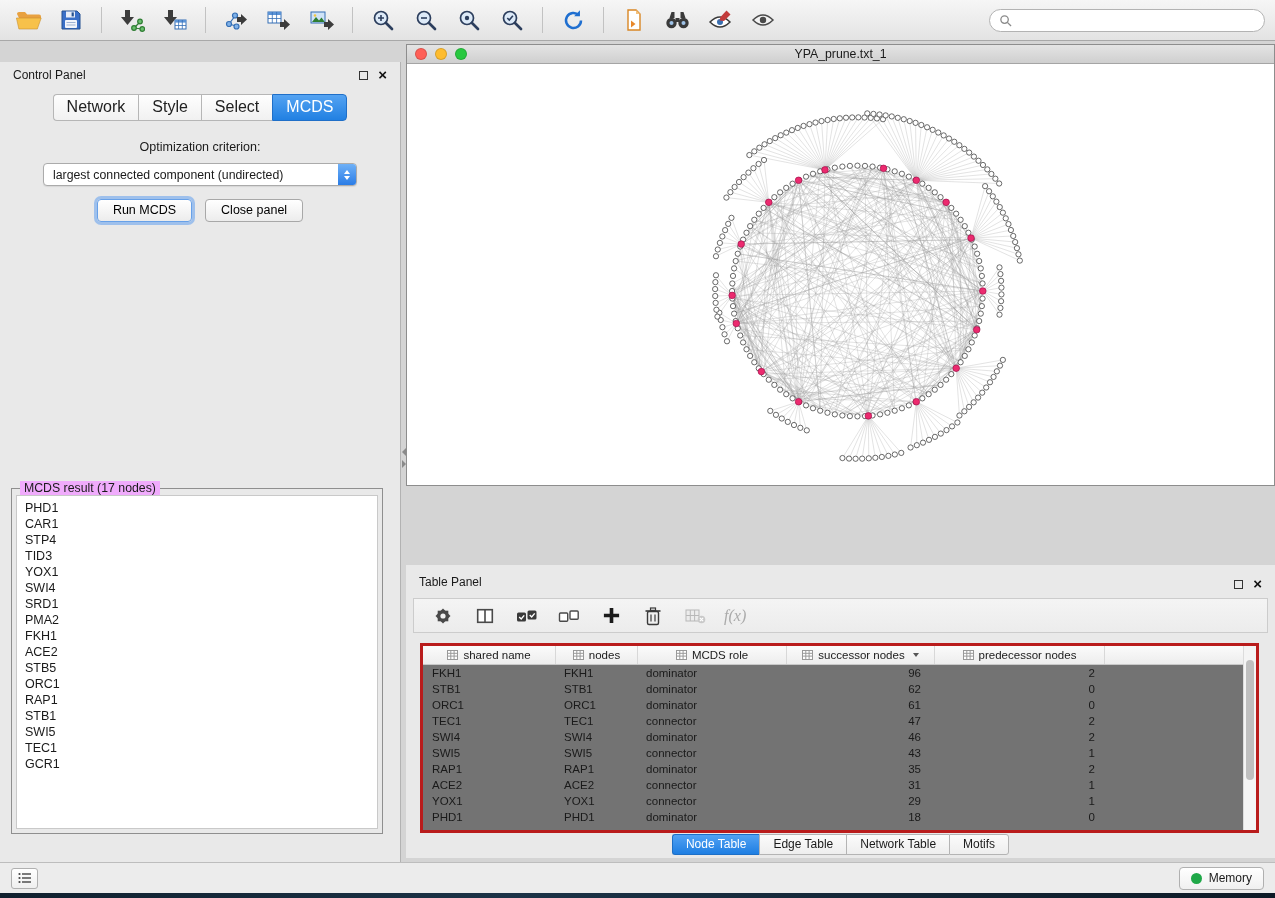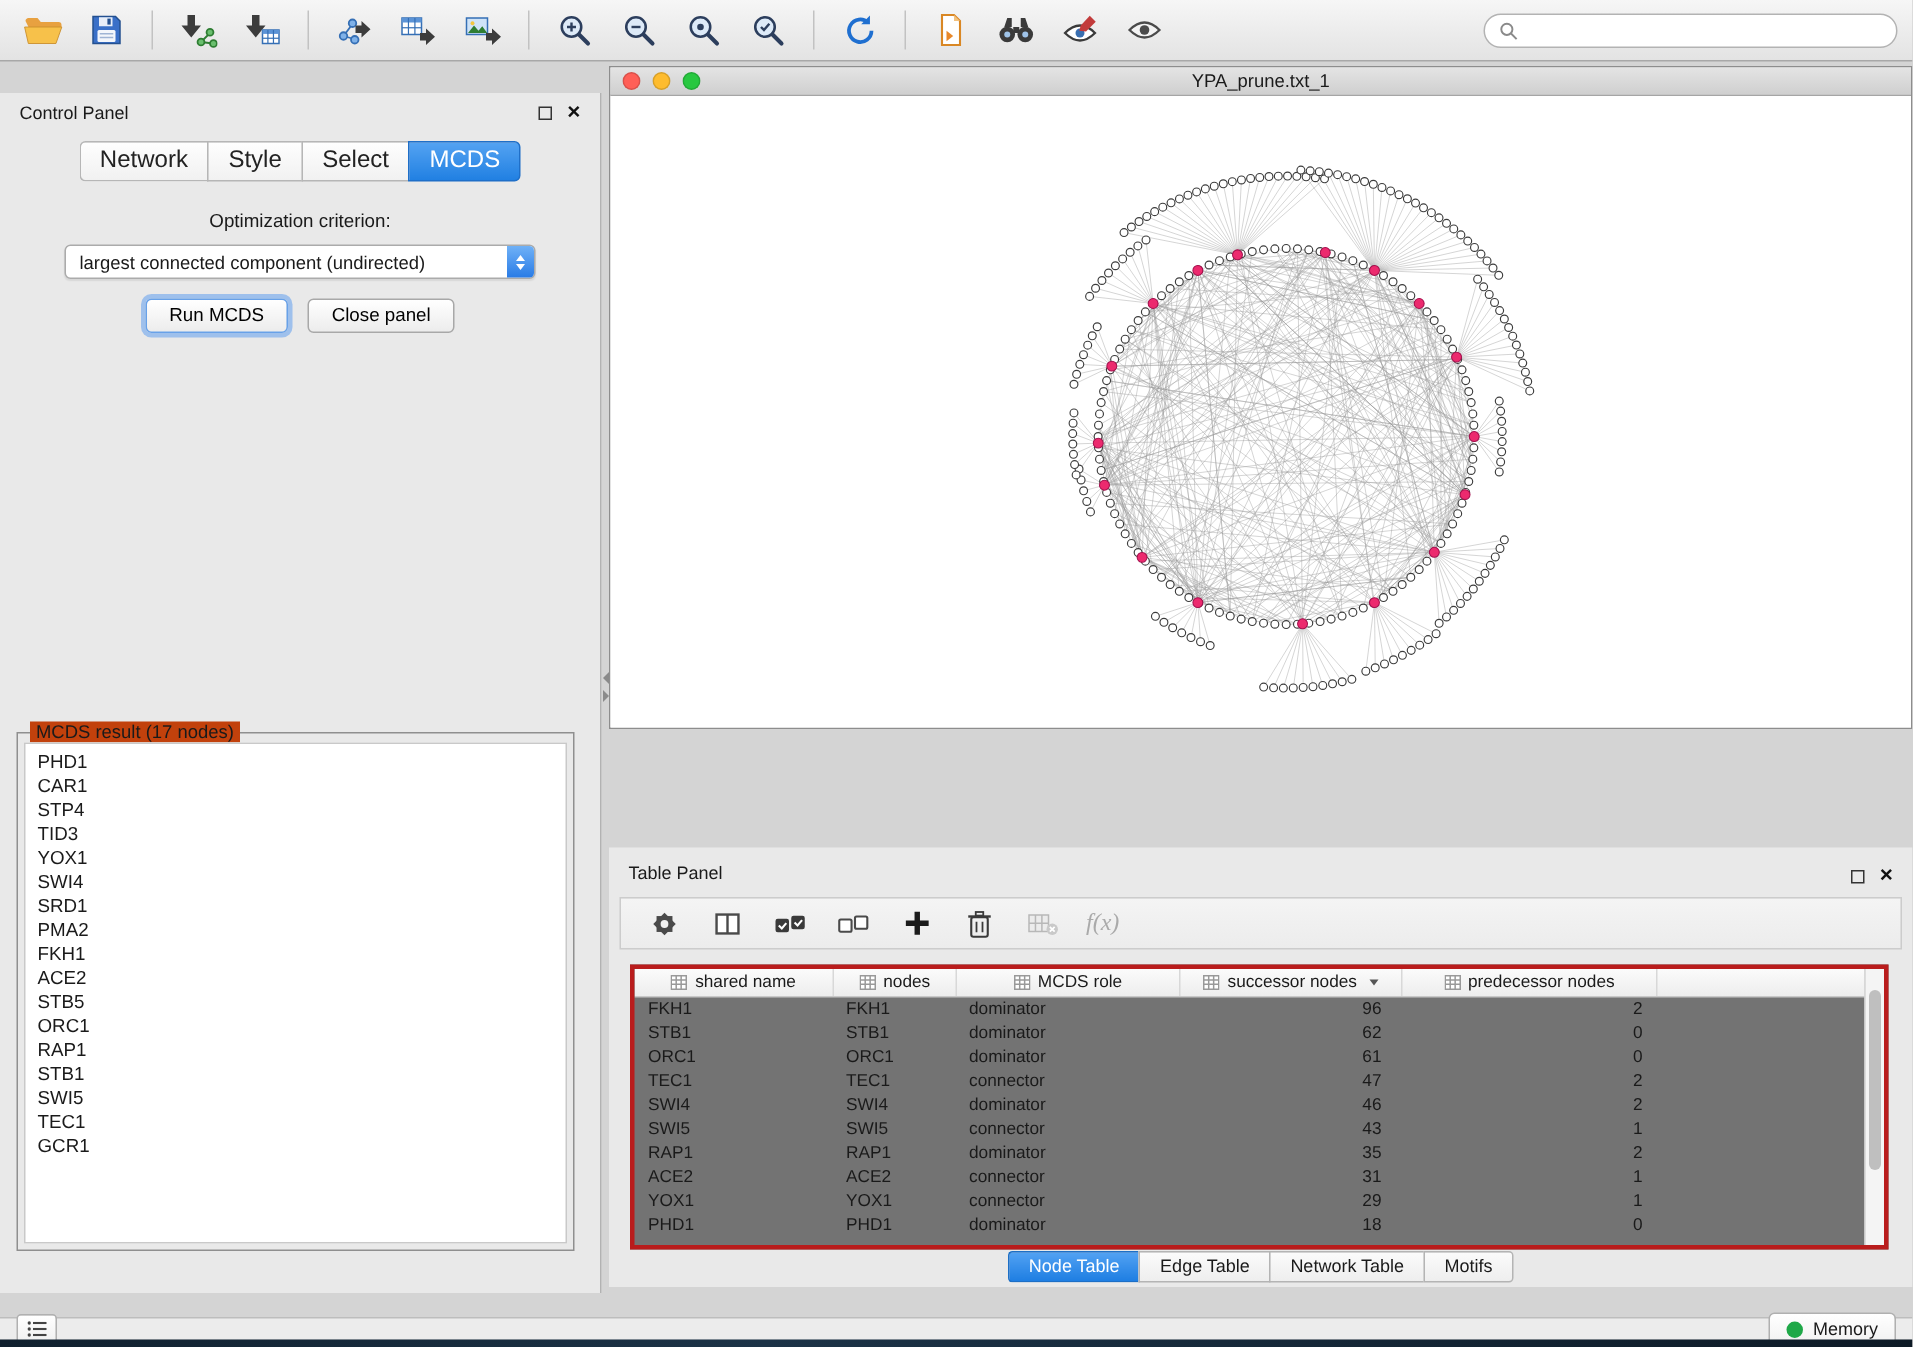--- a/index.html
+++ b/index.html
@@ -33,21 +33,21 @@
     display:flex; align-items:center; padding-left:9px; font-size:12.3px; position:relative; box-shadow:0 1px 1px rgba(0,0,0,.08); }
   .dd-stepper { position:absolute; right:0; top:0; bottom:0; width:18px; border-radius:0 3px 3px 0;
     background:linear-gradient(#6fb1f7,#2a7ce6); display:flex; flex-direction:column; align-items:center; justify-content:center; gap:2px; }
   .tri-up { width:0; height:0; border-left:3.5px solid transparent; border-right:3.5px solid transparent; border-bottom:4.5px solid #fff; }
   .tri-down { width:0; height:0; border-left:3.5px solid transparent; border-right:3.5px solid transparent; border-top:4.5px solid #fff; }
   .cp-buttons { display:flex; justify-content:center; gap:13px; margin-top:13px; }
   .btn { background:linear-gradient(#ffffff,#ececec); border:1px solid #a8a8a8; border-radius:4px;
     padding:3px 15px 4px; font-size:12.5px; font-family:"Liberation Sans",sans-serif; }
   .btn.focused { box-shadow:0 0 0 3px rgba(96,158,239,.55); border-color:#68a1e8; }
   .cp-result { position:absolute; left:11px; right:17px; top:426px; bottom:28px; border:1px solid #8f8f8f; }
-  .cp-result-legend { position:absolute; top:-8px; left:8px; background:#c2410c; padding:0 4px; font-size:12.3px; }
+  .cp-result-legend { position:absolute; top:-8px; left:8px; background:#f0abfc; padding:0 4px; font-size:12.3px; }
   .cp-result-list { position:absolute; left:4px; right:4px; top:6px; bottom:4px; background:#fff; border:1px solid #c9c9c9; overflow:hidden; padding:4px 0; }
   .result-item { font-size:12.5px; line-height:16px; padding-left:8px; }
 
   
   .network-window { position:absolute; left:406px; top:44px; right:0; height:442px; background:#fff; border:1px solid #8d8d8d; }
   .net-titlebar { height:19px; background:linear-gradient(#e4e4e4,#cfcfcf); border-bottom:1px solid #a5a5a5;
     display:flex; align-items:center; justify-content:center; font-size:12.3px; position:relative; }
   .traffic { position:absolute; left:8px; top:3px; display:flex; gap:8px; }
   .light { width:12px; height:12px; border-radius:50%; border:1px solid rgba(0,0,0,.15); }
   .net-canvas { position:absolute; left:0; right:0; top:19px; bottom:0; background:#fff; overflow:hidden; }
@@ -74,21 +74,21 @@
   .tbl-row .c-shared { padding-left:9px; } .tbl-row .c-name { padding-left:8px; } .tbl-row .c-role { padding-left:8px; }
   .tbl-row .c-succ { text-align:right; padding-right:14px; } .tbl-row .c-pred { text-align:right; padding-right:10px; }
   .chev { width:0; height:0; border-left:3.5px solid transparent; border-right:3.5px solid transparent; border-top:4.5px solid #555; margin-left:3px; }
   .tp-tabs { position:absolute; left:0; right:0; bottom:3px; display:flex; justify-content:center; }
   .tp-tab { padding:2px 13px 3px; font-size:12px; background:linear-gradient(#fbfbfb,#eeeeee); border:1px solid #b4b4b4; border-right:none; }
   .tp-tab:first-child { border-radius:3px 0 0 3px; }
   .tp-tab:last-child { border-right:1px solid #b4b4b4; border-radius:0 3px 3px 0; }
   .tp-tab.active { background:linear-gradient(#52a2f3,#1e7ee2); color:#fff; border-color:#1d6fc6; }
 
   
-  .statusbar { position:absolute; left:0; right:0; bottom:5px; height:15px; background:#ececec; border-top:1px solid #bdbdbd;
+  .statusbar { position:absolute; left:0; right:0; bottom:5px; height:31px; background:#ececec; border-top:1px solid #bdbdbd;
     display:flex; align-items:center; padding:0 11px; }
   .menu-btn { width:27px; height:21px; background:linear-gradient(#fff,#efefef); border:1px solid #b0b0b0; border-radius:3px;
     display:flex; align-items:center; justify-content:center; }
   .memory-btn { margin-left:auto; height:23px; background:linear-gradient(#fff,#f0f0f0); border:1px solid #b0b0b0; border-radius:4px;
     display:flex; align-items:center; gap:7px; padding:0 11px; font-size:12px; }
   .memory-dot { width:11px; height:11px; border-radius:50%; }
   .bottom-strip { position:absolute; left:0; right:0; bottom:0; height:5px; background:linear-gradient(90deg,#10202e,#1c3347 40%,#0d1a26); }
 </style>
 </head>
 <body>

